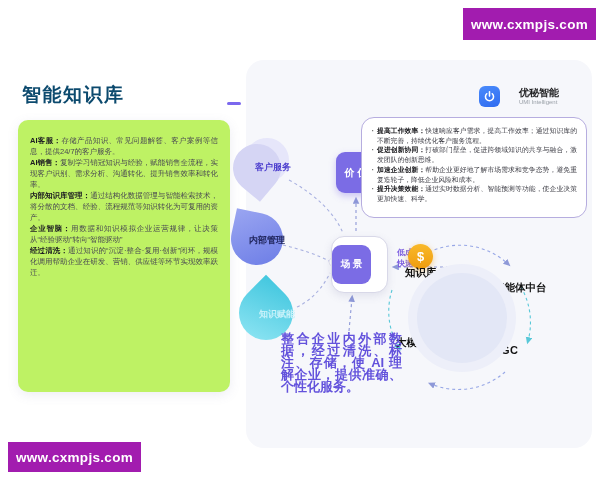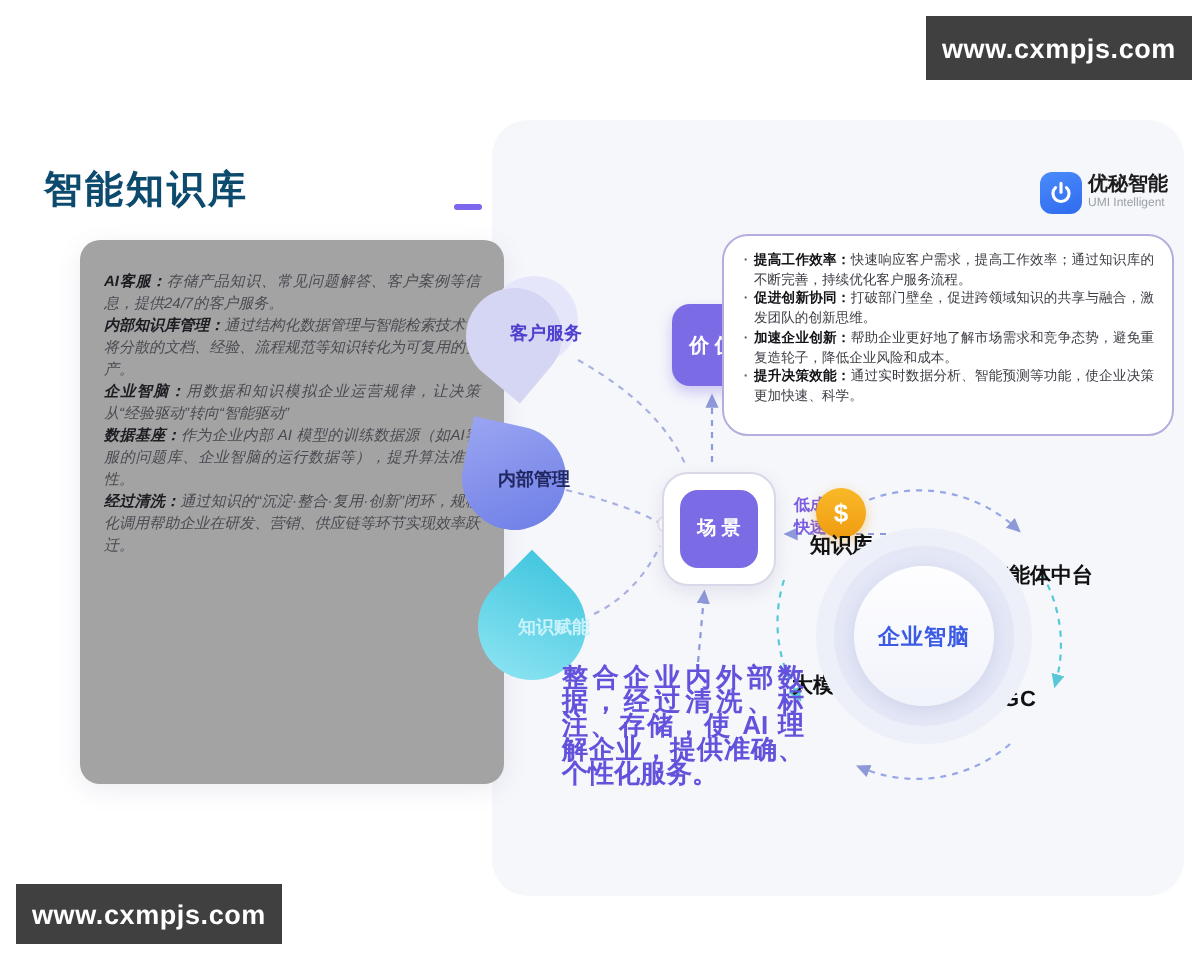--- a/index.html
+++ b/index.html
@@ -1,40 +1,40 @@
 <!DOCTYPE html>
 <html><head>
 <meta charset="utf-8">
 <style>
   * { margin:0; padding:0; box-sizing:border-box; }
   body { background:#fff; font-family:"Liberation Sans","DejaVu Sans",sans-serif; }
   .canvas { position:relative; width:600px; height:480px; background:#fff; overflow:hidden; }
 
-  .wm { position:absolute; background:#404040; color:#fff; font-weight:bold;
+  .wm { position:absolute; background:#a21caf; color:#fff; font-weight:bold;
         font-size:13.5px; display:flex; align-items:center; justify-content:center; letter-spacing:.3px; }
   .wm-top { left:463px; top:8px; width:133px; height:32px; }
   .wm-bottom { left:8px; top:442px; width:133px; height:30px; }
 
   .right-panel { position:absolute; left:246px; top:60px; width:346px; height:388px;
                  background:#f6f7fb; border-radius:18px; }
 
   .title { position:absolute; left:22px; top:82px; font-size:19px; font-weight:800;
            color:#0c4a6e; letter-spacing:1.5px; }
   .title-dash { position:absolute; left:227px; top:102px; width:14px; height:3px;
                 background:#7b68ee; border-radius:2px; }
 
-  .logo { position:absolute; left:520px; top:86px; display:flex; gap:3px; align-items:center; }
+  .logo { position:absolute; left:479px; top:86px; display:flex; gap:19px; align-items:center; }
   .logo-icon { width:21px; height:21px; border-radius:6px; background:linear-gradient(160deg,#4a8bfb,#2f6bf0);
                display:flex; align-items:center; justify-content:center; }
   .logo-cn { font-size:10px; font-weight:800; color:#1d1d1f; line-height:11px; }
   .logo-en { font-size:6px; color:#9aa0a8; line-height:8px; }
 
-  .left-card { position:absolute; left:40px; top:120px; width:212px; height:272px;
-               background:#a3a3a3; border-radius:10px; box-shadow:0 3px 12px rgba(110,110,160,.12);
-               padding:15px 12px;font-style:italic; }
+  .left-card { position:absolute; left:18px; top:120px; width:212px; height:272px;
+               background:#bef264; border-radius:10px; box-shadow:0 3px 12px rgba(110,110,160,.12);
+               padding:15px 12px; }
   .tsection + .tsection { }
   .tp { font-size:7.5px; line-height:11px; color:#4a4a52; text-align:justify; }
   .tp b { color:#1c1c22; }
 
   .petal { position:absolute; }
   .petal .shape { position:absolute; }
   .petal .plabel { position:absolute; left:0; right:0; top:50%; transform:translateY(-50%);
                    text-align:right; font-size:9px; font-weight:800; }
   .p1a { left:12px; top:0; width:44px; height:44px; background:#e6e6fa;
          border-radius:50% 50% 50% 0; transform:rotate(-20deg); }
@@ -43,21 +43,21 @@
   .p2a { left:0; top:0; width:52px; height:52px; background:linear-gradient(145deg,#9aa5f1,#6b7ce6);
          border-radius:0 50% 50% 50%; transform:rotate(12deg); }
   .p3a { left:0; top:0; width:54px; height:54px; background:linear-gradient(160deg,#43c7df,#8fe5f3);
          border-radius:0 50% 50% 50%; transform:rotate(45deg); }
 
   .value-node { position:absolute; left:336px; top:152px; width:40px; height:41px;
                 background:#7b6ce5; border-radius:9px; color:#fff; font-size:10px; font-weight:700;
                 display:flex; align-items:center; justify-content:center; box-shadow:0 3px 7px rgba(120,100,230,.35); }
   .scene-card { position:absolute; left:331px; top:236px; width:57px; height:57px; background:#fff;
                 border:1px solid #d8d8e8; border-radius:13px; box-shadow:0 3px 9px rgba(100,100,150,.14);
-                display:flex; align-items:center; justify-content:center; }
+                display:flex; align-items:center; justify-content:flex-start; }
   .scene-inner { width:39px; height:39px; background:#7b6ce5; border-radius:9px; color:#fff;
                  font-size:9.5px; font-weight:700; display:flex; align-items:center; justify-content:center; }
 
   .value-box { position:absolute; left:361px; top:117px; width:226px; height:101px; background:#fff;
                border:1px solid #b6addf; border-radius:13px; padding:8px 9px 6px 7px; }
   .vli { display:flex; font-size:6.8px; line-height:9.7px; color:#3c3c44; text-align:justify; }
   .vli .dot { width:8px; flex:0 0 8px; text-align:center; color:#555; }
   .vli .dot::before { content:"·"; font-weight:bold; }
   .vli b { color:#141418; }
 
@@ -132,27 +132,27 @@
     <path d="M414,262 A71,71 0 0 1 508,264" fill="none" stroke="#97a7e6" stroke-width="1.1" stroke-dasharray="3,3" marker-end="url(#arrB)"></path>
     <path d="M521,287 A71,71 0 0 1 528,341" fill="none" stroke="#58c8d8" stroke-width="1.1" stroke-dasharray="3,3" marker-end="url(#arrT)"></path>
     <path d="M505,372 A71,71 0 0 1 431,384" fill="none" stroke="#97a7e6" stroke-width="1.1" stroke-dasharray="3,3" marker-end="url(#arrB)"></path>
     <path d="M392,290 A71,71 0 0 0 399,348" fill="none" stroke="#58c8d8" stroke-width="1.1" stroke-dasharray="3,3" marker-end="url(#arrT)"></path>
     <circle cx="333" cy="262" r="4" fill="#ffffff" stroke="#e4e4ef" stroke-width="1"></circle>
   </svg>
 
   <div class="left-card">
     <div class="tsection">
       <p class="tp"><b>AI客服：</b><span>存储产品知识、常见问题解答、客户案例等信息，提供24/7的客户服务。</span></p>
+      <p class="tp"><b>AI销售：</b><span>复制学习销冠知识与经验，赋能销售全流程，实现客户识别、需求分析、沟通转化、提升销售效率和转化率。</span></p>
     </div>
     <div class="tsection">
       <p class="tp"><b>内部知识库管理：</b><span>通过结构化数据管理与智能检索技术，将分散的文档、经验、流程规范等知识转化为可复用的资产。</span></p>
       <p class="tp"><b>企业智脑：</b><span>用数据和知识模拟企业运营规律，让决策从“经验驱动”转向“智能驱动”</span></p>
     </div>
     <div class="tsection">
-      <p class="tp"><b>数据基座：</b><span>作为企业内部 AI 模型的训练数据源（如AI客服的问题库、企业智脑的运行数据等），提升算法准确性。</span></p>
       <p class="tp"><b>经过清洗：</b><span>通过知识的“沉淀·整合·复用·创新”闭环，规模化调用帮助企业在研发、营销、供应链等环节实现效率跃迁。</span></p>
     </div>
   </div>
 
   <div class="petal" style="left:233px; top:138px; width:58px; height:58px;">
     <div class="shape p1a"></div>
     <div class="shape p1b"></div>
     <div class="plabel" style="color:#4f41cf;">客户服务</div>
   </div>
   <div class="petal" style="left:231px; top:213px; width:54px; height:54px;">
@@ -193,19 +193,16 @@
   </div>
 
   <div class="coin">$</div>
   <div class="blabel kb-label">知识库+数仓</div>
   <div class="blabel agent-label">智能体中台</div>
   <div class="blabel model-label">大模型</div>
   <div class="blabel aigc-label">AIGC</div>
 
   <div class="brain-ring b1"></div>
   <div class="brain-ring b2"></div>
-  <div class="brain-ring b3">
-    <span class="brain-label">企业智脑</span>
-  </div>
 
   <div class="data-note">整合企业内外部数据，经过清洗、标注、存储，使 AI 理解企业，提供准确、个性化服务。</div>
 
 </div>
 
 </body></html>

